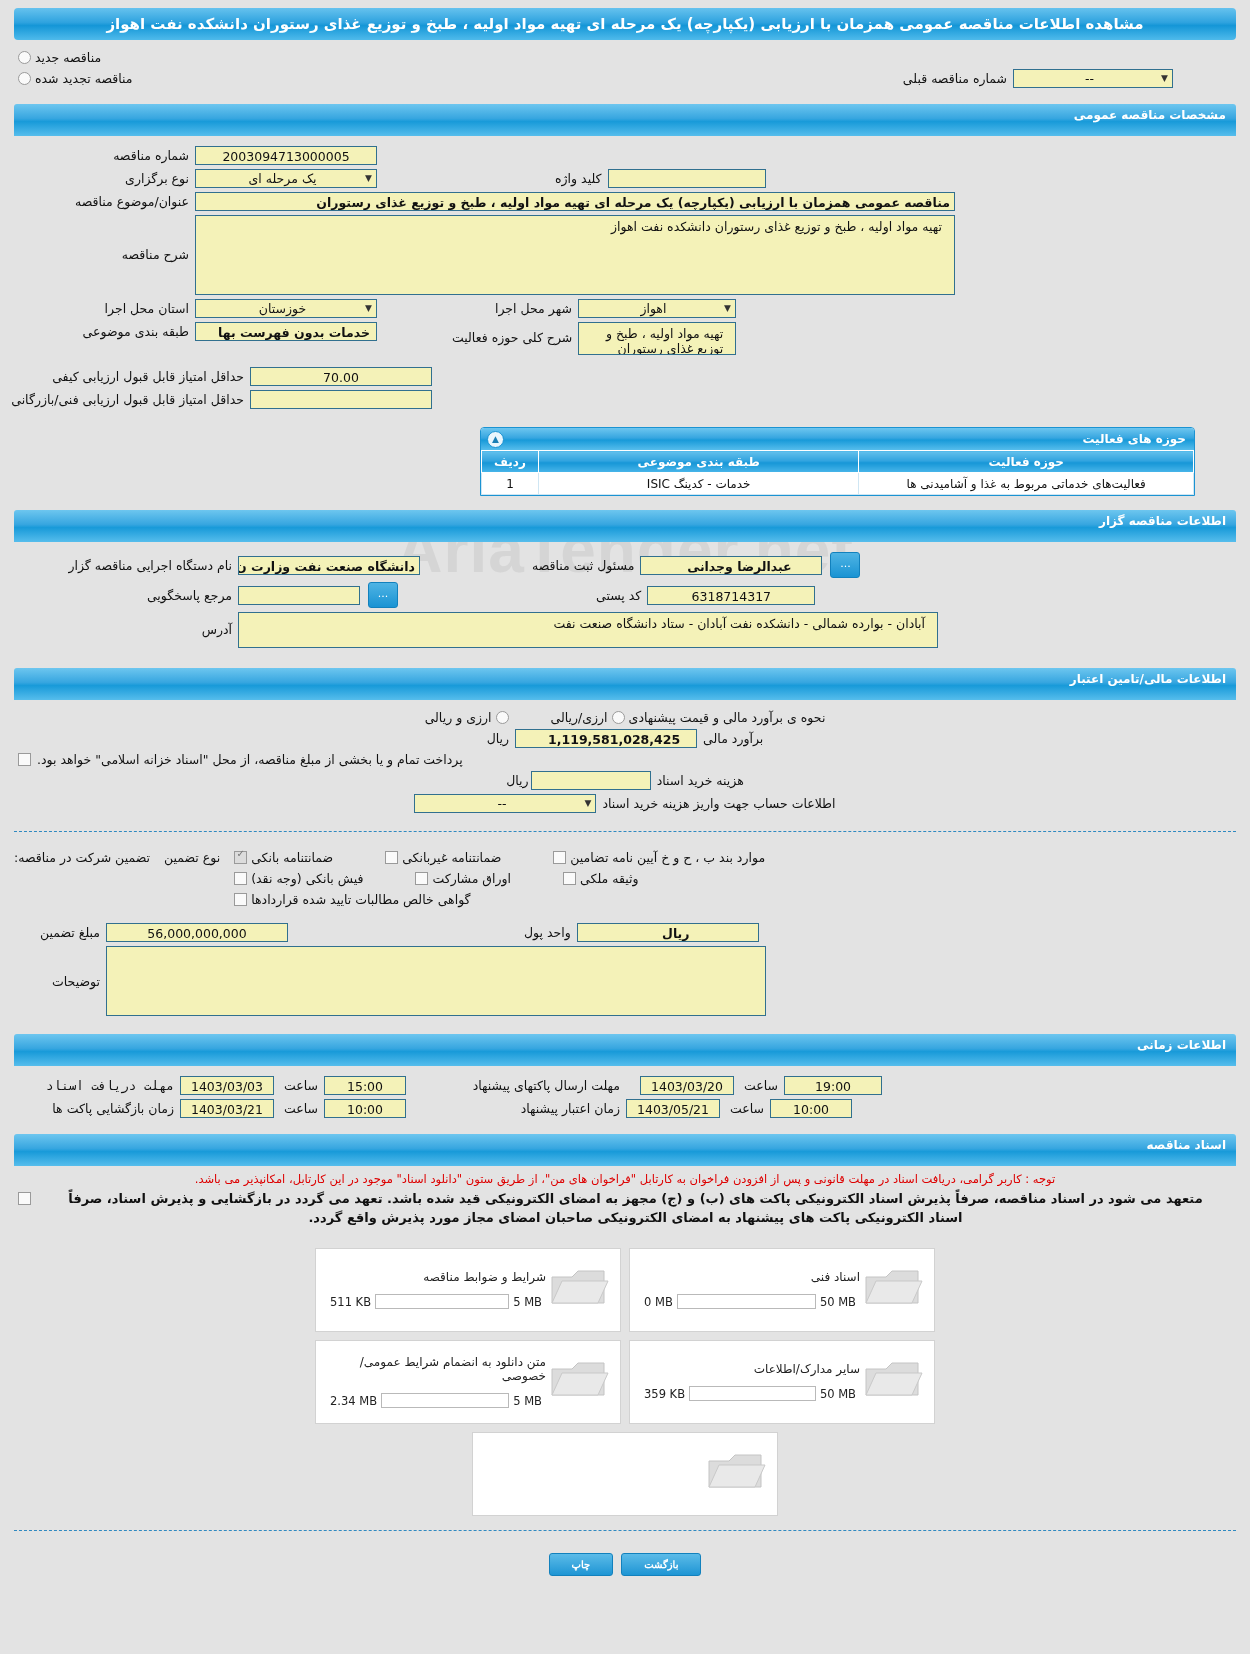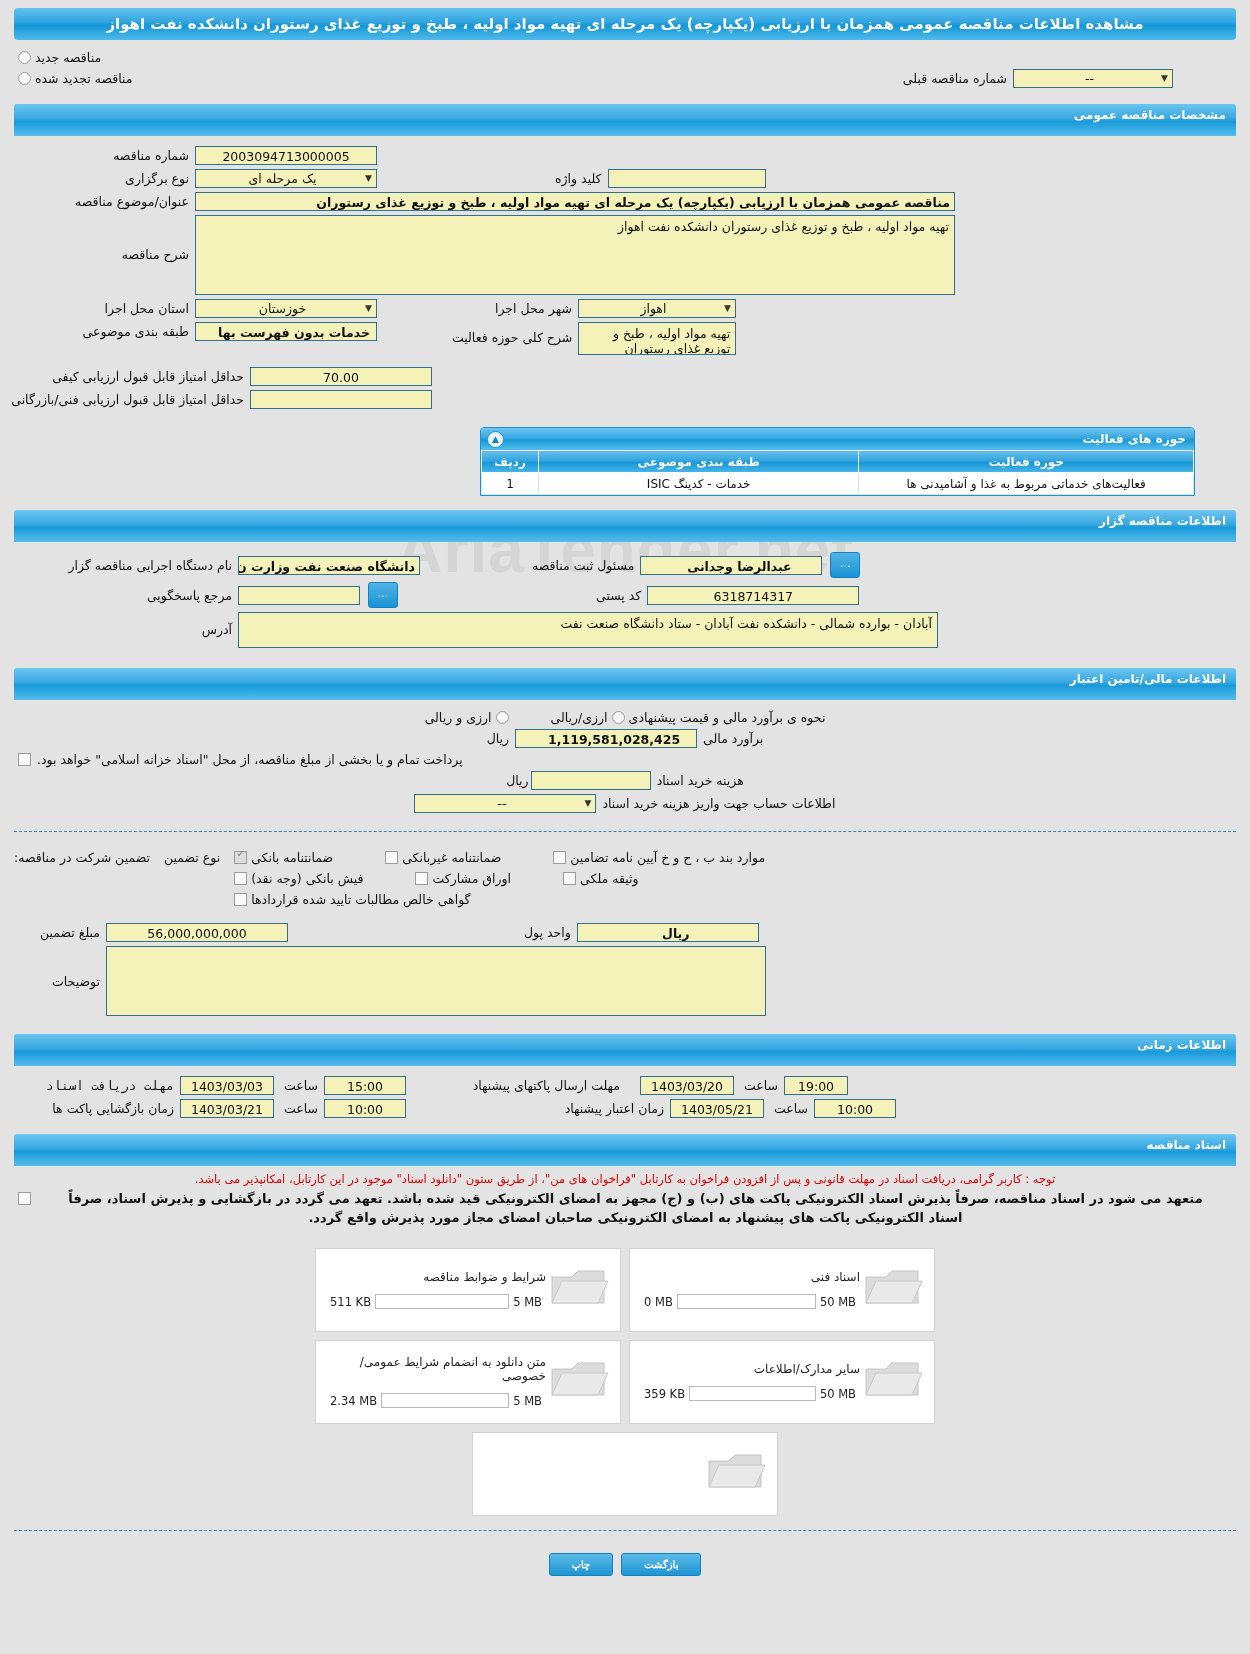--- a/index.html
+++ b/index.html
@@ -62,21 +62,21 @@
     font-size:12.5px;
     display:flex;align-items:center;justify-content:space-between;
     padding:0 4px;
   }
   .sel .cv{flex:1;text-align:center;}
   .sel .ar{font-size:9px;color:#333;}
   .ta{
     background:#f4f2b8;
     border:1px solid #31708f;
     box-sizing:border-box;
-    padding:3px 5px;
+    padding:3px 12px;
     font-size:12.5px;
     text-align:right;
     overflow:hidden;
   }
 
   
   .radio{
     width:11px;height:11px;border:1px solid #9a9a9a;border-radius:50%;
     background:#fafafa;display:inline-block;vertical-align:middle;margin:0 4px;
   }
@@ -278,21 +278,21 @@
 
       <div class="row" style="justify-content:flex-end;">
         <div class="dots-btn" style="margin-left:8px;">...</div>
         <div class="fld bold" style="width:182px;">عبدالرضا وجدانی</div>
         <span class="lbl" style="margin-right:6px;margin-left:112px;">مسئول ثبت مناقصه</span>
         <div class="fld bold" style="width:182px;text-align:right;">دانشگاه صنعت نفت وزارت ن</div>
         <span class="lbl" style="margin-right:6px;width:218px;">نام دستگاه اجرایی مناقصه گزار</span>
       </div>
 
       <div class="row" style="justify-content:flex-end;">
-        <div class="fld ltr" style="width:212px;">6318714317</div>
+        <div class="fld ltr" style="width:168px;">6318714317</div>
         <span class="lbl" style="margin-right:6px;margin-left:198px;">کد پستی</span>
         <div class="dots-btn" style="margin-left:8px;">...</div>
         <div class="fld" style="width:122px;"></div>
         <span class="lbl" style="margin-right:6px;width:218px;">مرجع پاسخگویی</span>
       </div>
 
       <div class="row" style="justify-content:flex-end;align-items:flex-start;">
         <div class="ta" style="width:700px;height:36px;">آبادان - بوارده شمالی - دانشکده نفت آبادان - ستاد دانشگاه صنعت نفت</div>
         <span class="lbl" style="margin-right:6px;width:218px;margin-top:10px;">آدرس</span>
       </div>
@@ -382,36 +382,36 @@
       <div class="row" style="justify-content:flex-end;align-items:flex-start;">
         <div class="ta" style="width:660px;height:70px;"></div>
         <span class="lbl" style="margin-right:6px;width:86px;margin-top:28px;">توضیحات</span>
       </div>
     </div>
 
     <div class="bar" style="margin-top:8px;">اطلاعات زمانی</div>
     <div class="sec">
 
       <div class="row" style="justify-content:flex-end;">
-        <div class="fld ltr" style="width:64px;">19:00</div>
+        <div class="fld ltr" style="width:98px;">19:00</div>
         <span class="lbl" style="margin-right:6px;margin-left:10px;">ساعت</span>
         <div class="fld ltr" style="width:94px;">1403/03/20</div>
         <span class="lbl" style="margin-right:20px;width:214px;text-align:right;">مهلت ارسال پاکتهای پیشنهاد</span>
 
         <div class="fld ltr" style="width:82px;">15:00</div>
         <span class="lbl" style="margin-right:6px;margin-left:10px;">ساعت</span>
         <div class="fld ltr" style="width:94px;">1403/03/03</div>
         <span class="lbl" style="margin-right:6px;width:160px;font-family:Liberation Mono, monospace;">مهلت دریافت اسناد</span>
       </div>
 
       <div class="row" style="justify-content:flex-end;">
         <div class="fld ltr" style="width:82px;">10:00</div>
         <span class="lbl" style="margin-right:6px;margin-left:10px;">ساعت</span>
         <div class="fld ltr" style="width:94px;">1403/05/21</div>
-        <span class="lbl" style="margin-right:6px;width:214px;padding-left:44px;">زمان اعتبار پیشنهاد</span>
+        <span class="lbl" style="margin-right:6px;width:214px;">زمان اعتبار پیشنهاد</span>
 
         <div class="fld ltr" style="width:82px;">10:00</div>
         <span class="lbl" style="margin-right:6px;margin-left:10px;">ساعت</span>
         <div class="fld ltr" style="width:94px;">1403/03/21</div>
         <span class="lbl" style="margin-right:6px;width:160px;">زمان بازگشایی پاکت ها</span>
       </div>
     </div>
 
     <div class="bar" style="margin-top:6px;">اسناد مناقصه</div>
 

